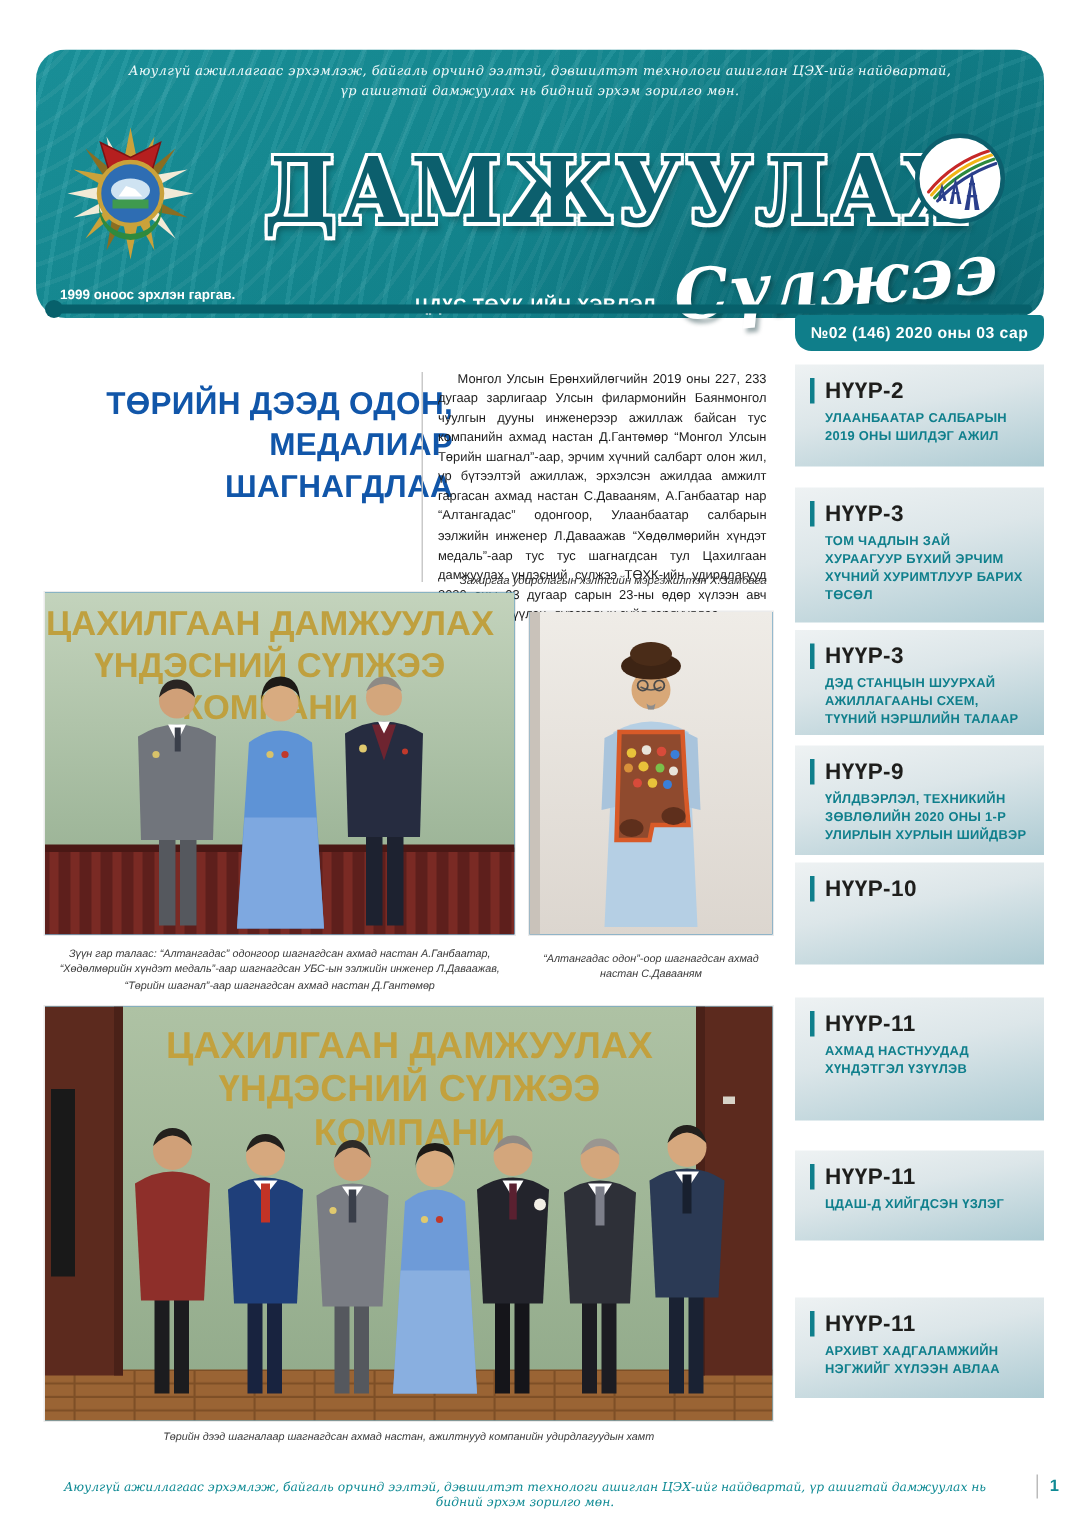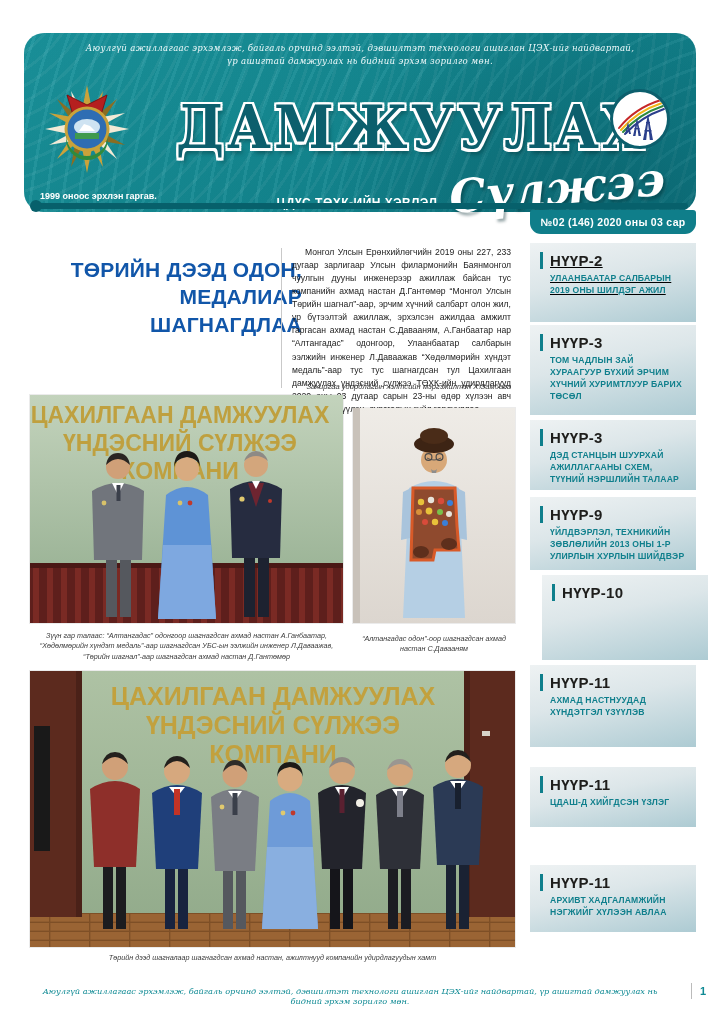--- a/index.html
+++ b/index.html
@@ -381,37 +381,37 @@
           <rect x="425" y="112" width="6" height="26" fill="#18202f"></rect>
         <circle cx="428" cy="94" r="13" fill="#d6a87e"></circle>
         <path d="M415,91 Q418,79 428,79 Q438,79 441,91 Q434,84 428,84 Q422,84 415,91 Z" fill="#23201d"></path>
       </g>
     </svg>
   </figure>
 
   <figcaption class="caption" id="cap3">Төрийн дээд шагналаар шагнагдсан ахмад настан, ажилтнууд компанийн удирдлагуудын хамт</figcaption>
 
   <aside>
-    <div class="nav-card" style="top:243px; height:79px;text-decoration:underline;">
+    <div class="nav-card" style="top:243px; height:68px;">
       <div class="num">НҮҮР-2</div>
       <div class="ttl">УЛААНБААТАР САЛБАРЫН 2019 ОНЫ ШИЛДЭГ АЖИЛ</div>
     </div>
     <div class="nav-card" style="top:325px; height:90px;">
       <div class="num">НҮҮР-3</div>
       <div class="ttl">ТОМ ЧАДЛЫН ЗАЙ ХУРААГУУР БҮХИЙ ЭРЧИМ ХҮЧНИЙ ХУРИМТЛУУР БАРИХ ТӨСӨЛ</div>
     </div>
     <div class="nav-card" style="top:420px; height:70px;">
       <div class="num">НҮҮР-3</div>
       <div class="ttl">ДЭД СТАНЦЫН  ШУУРХАЙ АЖИЛЛАГААНЫ СХЕМ, ТҮҮНИЙ НЭРШЛИЙН ТАЛААР</div>
     </div>
     <div class="nav-card" style="top:497px; height:73px;">
       <div class="num">НҮҮР-9</div>
-      <div class="ttl">ҮЙЛДВЭРЛЭЛ, ТЕХНИКИЙН ЗӨВЛӨЛИЙН 2013 ОНЫ 1-Р УЛИРЛЫН ХУРЛЫН ШИЙДВЭР</div>
-    </div>
-    <div class="nav-card" style="top:575px; height:85px;margin-left:12px;">
+      <div class="ttl">ҮЙЛДВЭРЛЭЛ, ТЕХНИКИЙН ЗӨВЛӨЛИЙН 2020 ОНЫ 1-Р УЛИРЛЫН ХУРЛЫН ШИЙДВЭР</div>
+    </div>
+    <div class="nav-card" style="top:575px; height:68px;">
       <div class="num">НҮҮР-10</div>
     </div>
     <div class="nav-card" style="top:665px; height:82px;">
       <div class="num">НҮҮР-11</div>
       <div class="ttl">АХМАД НАСТНУУДАД ХҮНДЭТГЭЛ ҮЗҮҮЛЭВ</div>
     </div>
     <div class="nav-card" style="top:767px; height:60px;">
       <div class="num">НҮҮР-11</div>
       <div class="ttl">ЦДАШ-Д ХИЙГДСЭН ҮЗЛЭГ</div>
     </div>

